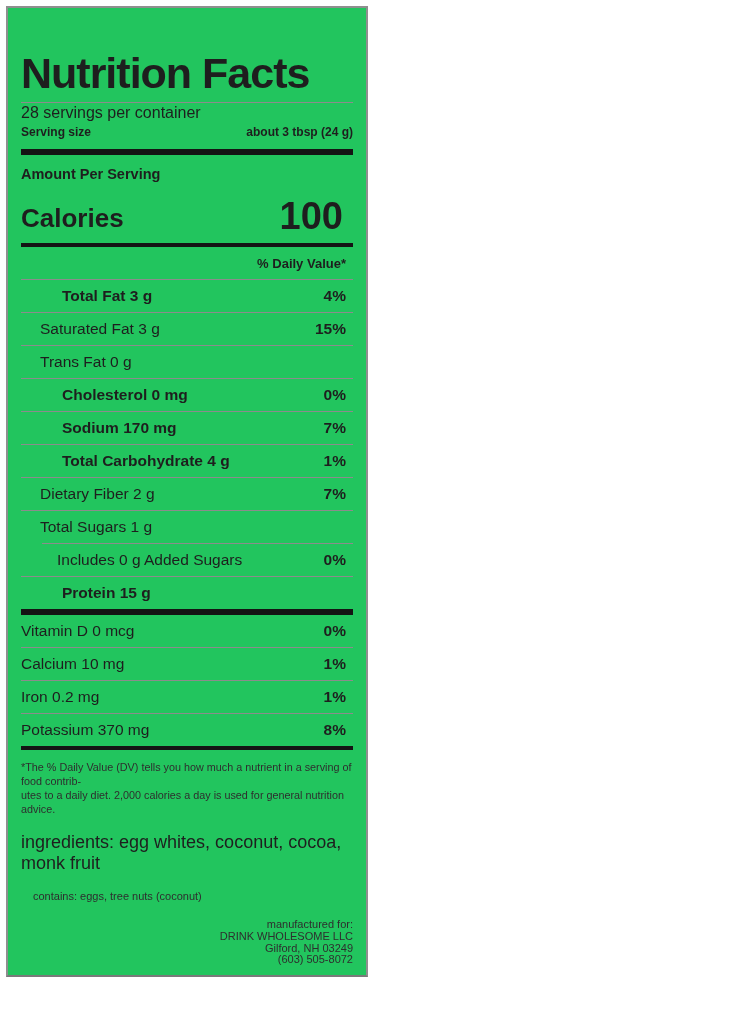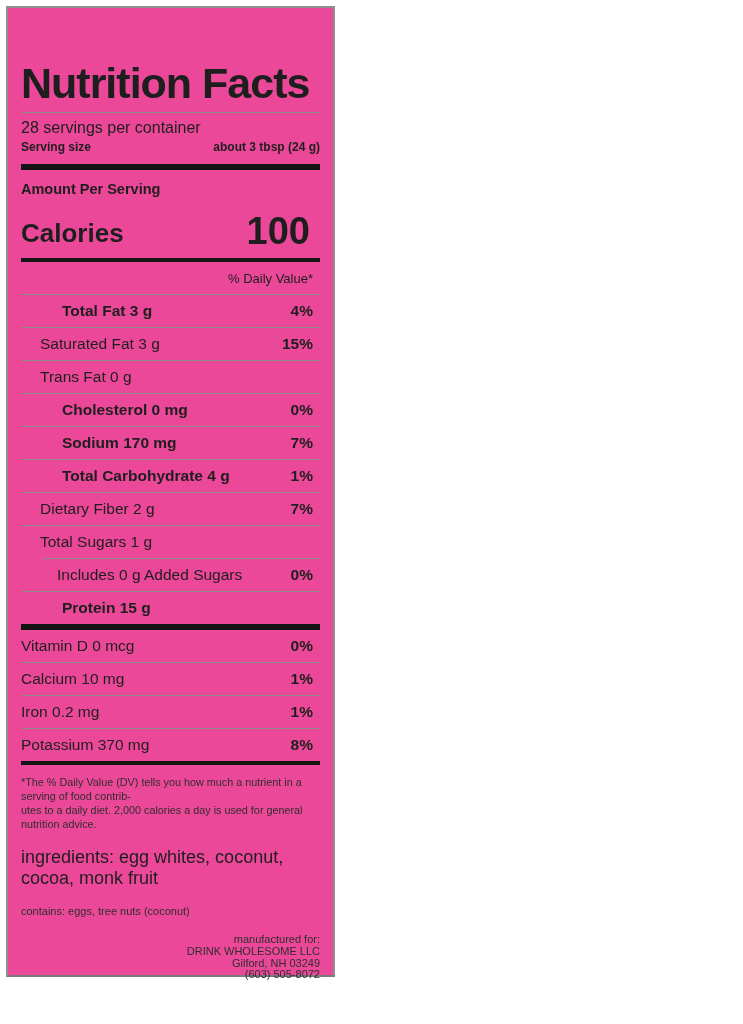--- a/index.html
+++ b/index.html
@@ -2,61 +2,61 @@
 <html><head>
 <meta charset="utf-8">
 <style>
   html, body { margin:0; padding:0; }
   body {
     width:743px; height:1024px; background:#ffffff; position:relative;
     font-family:"Liberation Sans", sans-serif; color:#1e1e1e;
     -webkit-font-smoothing:antialiased;
   }
   .nf-label {
-    position:absolute; left:6px; top:6px; width:329px; height:971px;
-    box-sizing:border-box; background:#ec4899;
+    position:absolute; left:6px; top:6px; width:362px; height:971px;
+    box-sizing:border-box; background:#22c55e;
     border:2px solid #8f8f8f; border-bottom-color:#7a7a7a;
-    padding:10px 13px;
+    padding:0 13px;
   }
   .nf-title {
     font-size:43px; font-weight:bold; letter-spacing:-1px;
     line-height:1; margin-top:44px;
   }
   .rule { height:0; border-bottom:1px solid #8c8c8c; }
   .rule-title { margin-top:7px; }
   .rule-indent { margin-left:21px; }
-  .servings { font-size:16px; line-height:19px; margin-top:5px; }
+  .servings { font-size:16px; line-height:19px; margin-top:0; }
   .serving-row {
     display:flex; justify-content:space-between;
     font-size:12px; font-weight:bold; line-height:20px;
   }
   .bar-thick { height:6px; background:#141414; margin-top:7px; }
   .bar-med   { height:4px; background:#141414; }
   .aps { font-size:14.5px; font-weight:bold; margin-top:11px; line-height:17px; }
   .cal-row {
     display:flex; justify-content:space-between; align-items:flex-end;
     margin-top:14px; margin-bottom:8px;
   }
   .cal-label { font-size:26px; font-weight:bold; line-height:1; padding-bottom:4px; }
   .cal-value { font-size:38px; font-weight:bold; line-height:1; padding-right:10px; }
   .dv-header {
-    text-align:right; font-size:13px; font-weight:normal;
+    text-align:right; font-size:13px; font-weight:bold;
     padding:9px 7px 8px 0;
   }
   .nrow {
     display:flex; justify-content:space-between; align-items:center;
     height:32px; font-size:15.5px;
   }
   .nrow .ndv { font-weight:bold; padding-right:7px; }
   .nrow.main .nname { font-weight:bold;margin-left:41px; }
   .indent1 .nname { padding-left:19px; }
   .indent2 .nname { padding-left:36px; }
   .footnote { font-size:10.8px; line-height:14px; color:#2e2e2e; margin-top:10px; }
   .ingredients { font-size:18px; line-height:21px; margin-top:16px; }
-  .contains { font-size:11px; line-height:13px; color:#2e2e2e; margin-top:16px; }
+  .contains { font-size:11px; line-height:13px; color:#2e2e2e; margin-top:16px;margin-left:12px; }
   .mfg { font-size:11px; line-height:11.8px; color:#2e2e2e; margin-top:16px;text-align:right; }
 </style>
 </head>
 <body>
 
 <div class="nf-label">
 
   <div class="nf-title">Nutrition Facts</div>
   <div class="rule rule-title"></div>
 

